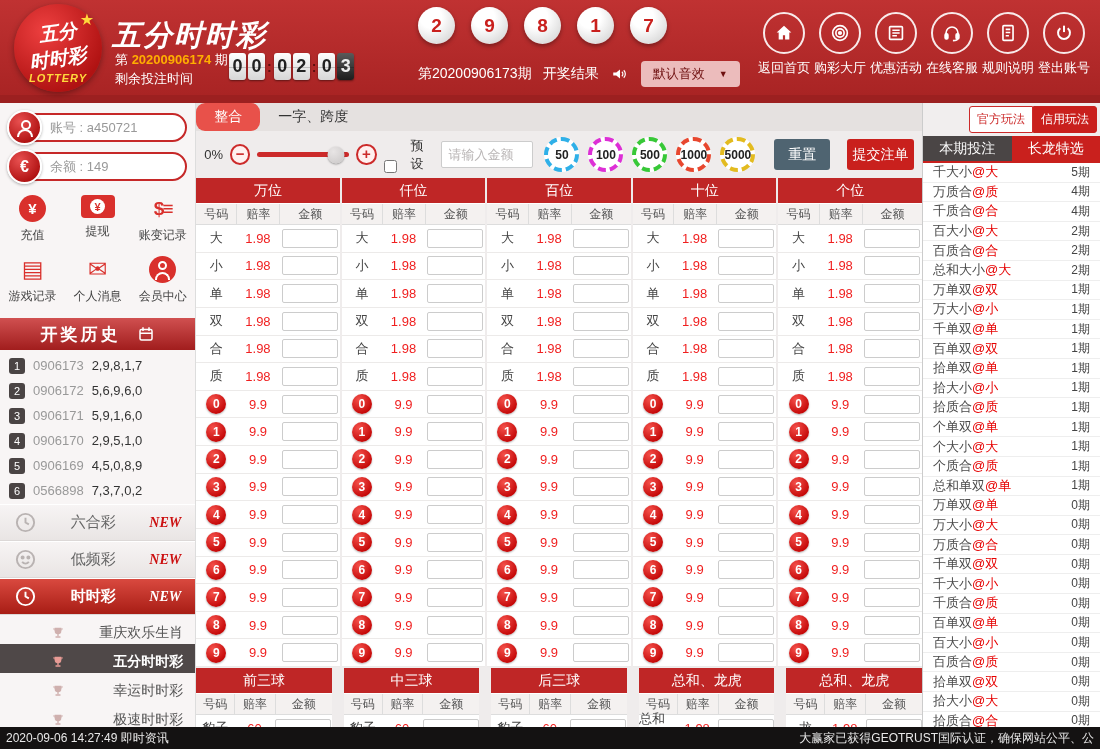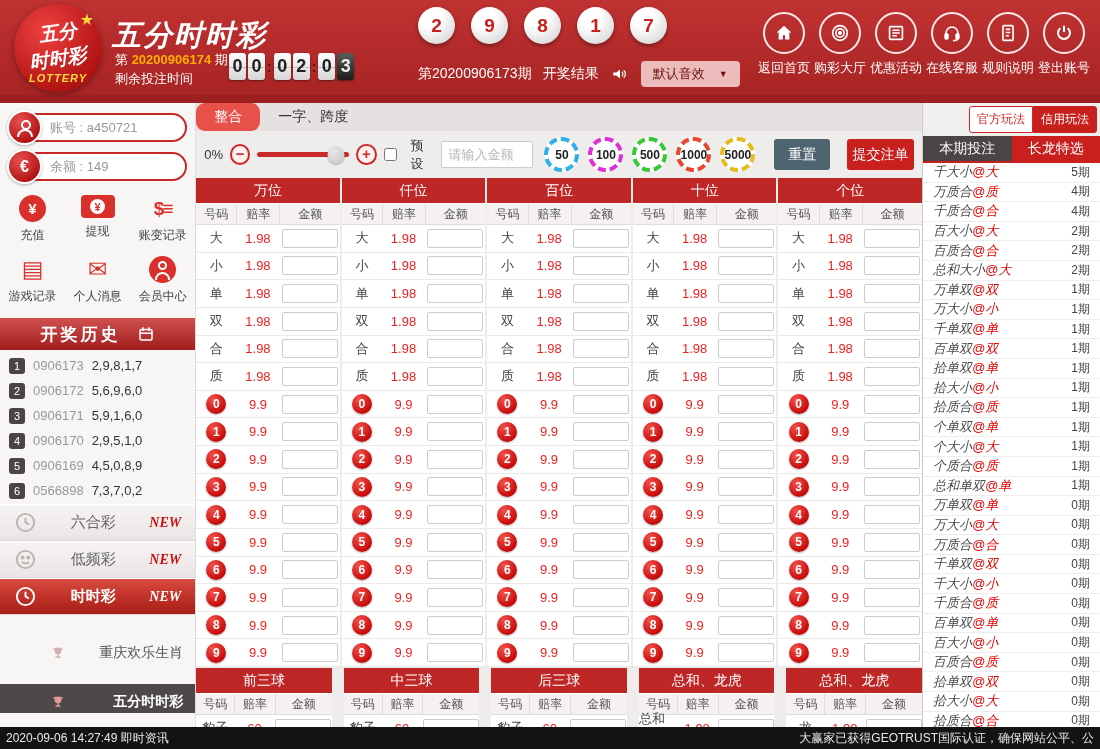--- a/index.html
+++ b/index.html
@@ -85,41 +85,41 @@
   .cat-row { height:37px; background:linear-gradient(#f7f4f4,#e9e5e4); border-top:1px solid #fff; border-bottom:1px solid #dcd8d7;
              display:flex; align-items:center; padding:0 14px; cursor:pointer; }
   .cat-row .c-ic { width:23px; height:23px; color:#b9b3b2; }
   .cat-row .c-ic svg { width:100%; height:100%; }
   .cat-label { flex:1; text-align:center; font-size:15px; color:#666; }
   .cat-new { font-family:"Liberation Serif", serif; font-weight:bold; font-style:italic; color:#cc1111; font-size:14px; }
   .cat-row.active { background:linear-gradient(#d9493f,#a81d15); }
   .cat-row.active .cat-label { color:#fff; font-weight:bold; }
   .cat-row.active .c-ic { color:#fff; }
   .cat-row.active .cat-new { color:#fff; }
-  .game-row { height:29px; display:flex; align-items:center; padding:7px 12px 0 50px; cursor:pointer;margin-top:20px; }
+  .game-row { height:29px; display:flex; align-items:center; padding:7px 12px 0 50px; cursor:pointer; }
   .game-row .g-ic { width:16px; height:16px; color:#cfb0ae; }
   .game-row .g-ic svg { width:100%; height:100%; }
   .game-label { flex:1; text-align:right; font-size:14px; color:#555; }
   .game-row.active { background:#4f4848; }
   .game-row.active .game-label { color:#fff; font-weight:bold; }
   .game-row.active .g-ic { color:#e89b95; }
 
   
   .main { width:747px; height:100%; display:flex; flex-direction:column; background:#efecec; }
   .mtabs { height:28px; background:#e5e1e0; display:flex; }
   .mtab { padding:0 18px; display:flex; align-items:center; font-size:14px; color:#333; cursor:pointer;border-radius:9px; }
   .mtab.active { background:#e8514a; color:#fff; }
   .controls { height:47px; display:flex; align-items:center; padding:0 8px; gap:7px; }
   .pct { font-size:13px; color:#333; }
   .round-btn { width:21px; height:21px; border-radius:50%; border:2px solid #cc2a2a; color:#cc2a2a; background:#fff0ef;
                font-weight:bold; font-size:15px; line-height:16px; text-align:center; cursor:pointer; }
   .slider { position:relative; width:96px; height:5px; background:#cc2a2a; border-radius:3px; cursor:pointer; }
   .slider .thumb { position:absolute; left:85%; top:50%; transform:translate(-50%,-50%); width:17px; height:17px;
                    border-radius:50%; background:radial-gradient(circle at 35% 30%, #e8e5e5, #c9c6c6); box-shadow:0 1px 2px rgba(0,0,0,.35); }
-  .preset { display:flex; align-items:center; gap:14px; font-size:13px; color:#333; }
+  .preset { display:flex; align-items:flex-end; gap:14px; font-size:13px; color:#333; }
   .preset input { width:13px; height:13px; }
   .amt-input { width:92px; height:27px; border:1px solid #ccc; border-radius:2px; font-size:13px; padding:0 6px; color:#333; }
   .amt-input::placeholder { color:#b9b5b5; }
   .chips { display:flex; gap:9px; align-items:center; margin-left:4px; }
   .chip { width:35px; height:35px; border-radius:50%; background:#fff; display:flex; align-items:center; justify-content:center;
           font-size:12px; font-weight:bold; color:#222; cursor:pointer; }
   .btn { height:31px; border-radius:3px; color:#fff; font-size:14px; display:flex; align-items:center; justify-content:center; cursor:pointer; }
   .btn-reset { width:58px; background:#4f6471; margin-left:12px; }
   .btn-submit { width:70px; background:#c9201d; margin-left:10px; }
   .tables { flex:none; height:489px; display:flex; gap:2px; }
@@ -146,21 +146,21 @@
   .rpanel { width:185px; height:100%; background:#fff; border-left:1px solid #ccc; display:flex; flex-direction:column; overflow:hidden; }
   .playmode { height:33px; background:#f1eeee; display:flex; align-items:center; justify-content:flex-end; padding-right:3px; }
   .pm-btn { font-size:12px; padding:4px 7px; cursor:pointer; }
   .pm-outline { background:#fff; border:1px solid #cc2a2a; color:#cc2a2a; border-radius:3px 0 0 3px; }
   .pm-filled { background:#c9201d; border:1px solid #c9201d; color:#fff; border-radius:0 3px 3px 0; }
   .rtabs { height:27px; display:flex; border-bottom:2px solid #c9201d; flex:none; }
   .rtab { flex:1; display:flex; align-items:center; justify-content:center; color:#fff; font-size:14px; background:#4a4545; cursor:pointer; }
   .rtab.active { background:#c9201d; }
   .streaks { flex:1; overflow:hidden; }
   .streak { height:19.6px; display:flex; align-items:center; justify-content:space-between; padding:0 10px; border-bottom:1px solid #eee; }
-  .s-name { font-size:13px; color:#4a4a4a;font-style:italic; }
+  .s-name { font-size:13px; color:#4a4a4a; }
   .s-name b { color:#e60000; font-weight:normal; }
   .s-count { font-size:12px; color:#444; }
 </style>
 </head>
 <body>
 
 <div class="app">
 
   <div class="header">
     <div class="logo">

